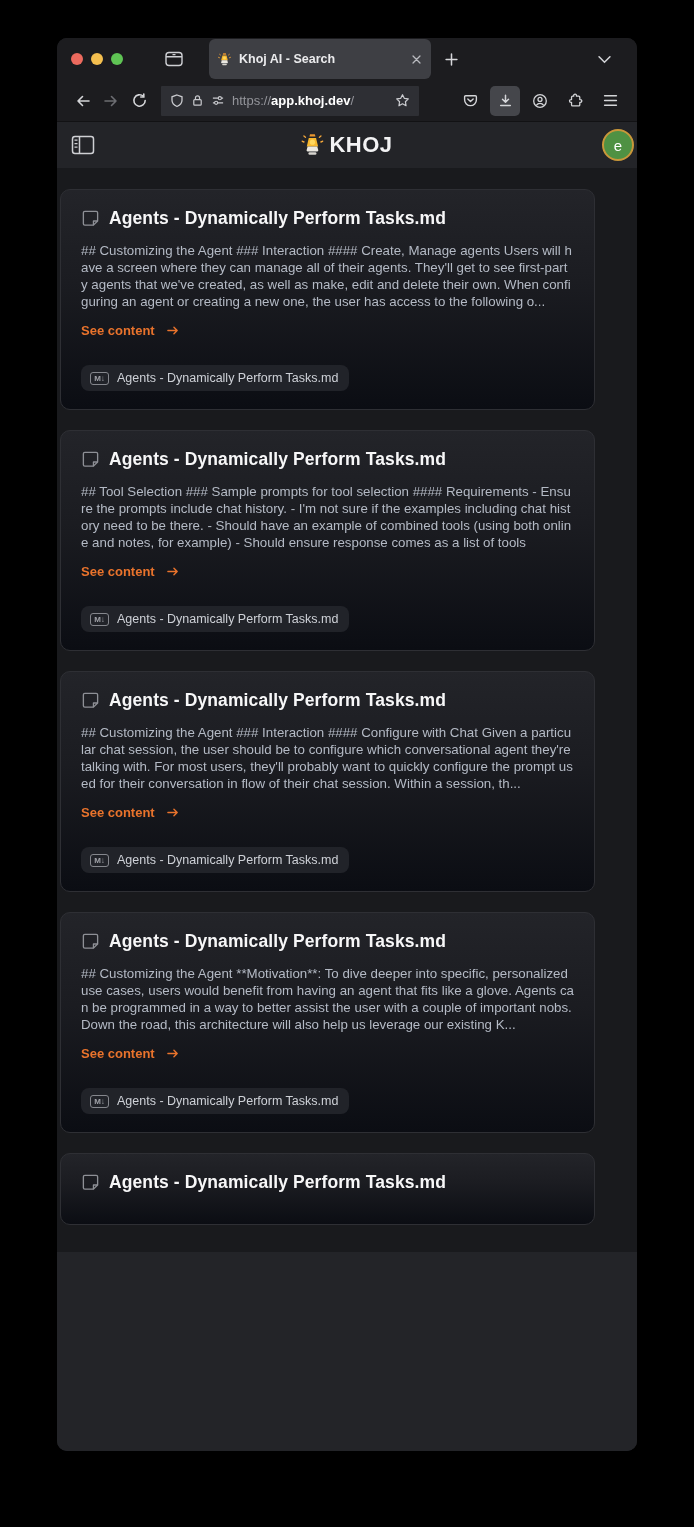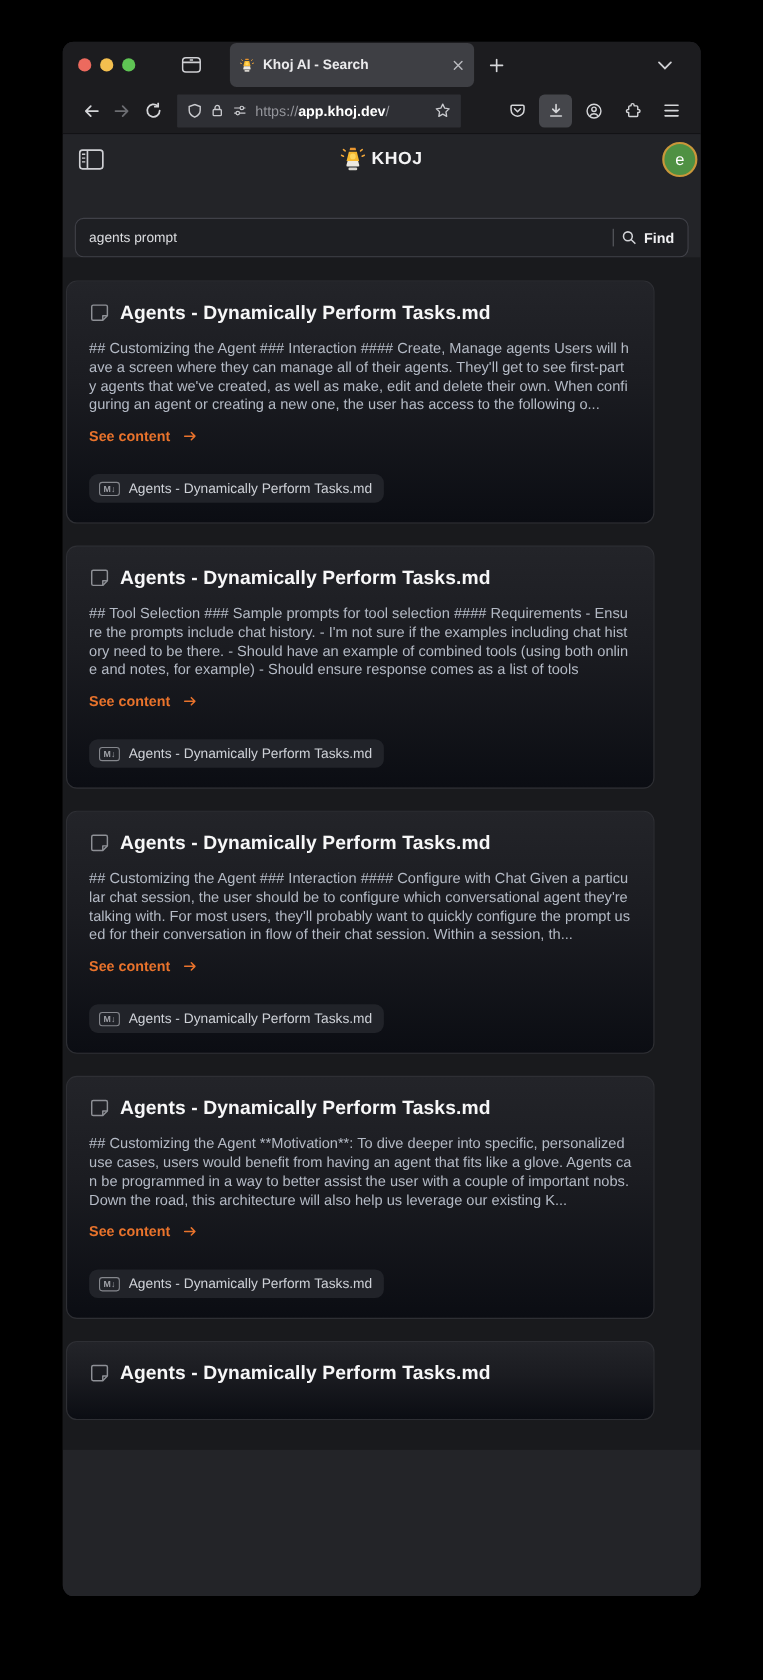--- a/index.html
+++ b/index.html
@@ -35,21 +35,21 @@
   .nav-right { margin-left:auto; display:flex; align-items:center; gap:5px; }
   .nav-right .nav-btn { width:30px; height:30px; }
   .nav-btn.highlight { background:#45464b; }
 
   
   .app { height:1329px; background:#232428; display:flex; flex-direction:column; }
   .app-header { position:relative; height:46px; display:flex; align-items:center; padding:0 3px 0 14px; }
   .panel-toggle { color:#cfd0d4; display:flex; }
   .logo { position:absolute; left:50%; top:50%; transform:translate(-50%,-50%);
           display:flex; align-items:center; gap:6px; }
-  .logo-text { font-size:16px; font-weight:800; letter-spacing:.5px; color:#f3f3f4; }
+  .logo-text { font-size:22px; font-weight:800; letter-spacing:.5px; color:#f3f3f4; }
   .avatar { margin-left:auto; width:32px; height:32px; border-radius:50%; background:#4f9143;
             border:2px solid #c9973a; color:#fff; font-size:15px; display:flex; align-items:center; justify-content:center; }
 
   .search-row { margin:30px 11px 0 11px; height:36px; border:1px solid #404148; border-radius:8px;
                 background:#1e1f23; display:flex; align-items:center; padding:0 12px; }
   .search-input { flex:1; background:transparent; border:none; outline:none; color:#dcdde0;
                   font-size:12.5px; font-family:"Liberation Sans",sans-serif; }
   .find-group { display:flex; align-items:center; gap:7px; }
   .find-divider { width:1px; height:16px; background:#5d5e64; }
   .find-label { font-size:13px; font-weight:600; color:#f0f0f2; }
@@ -229,33 +229,20 @@
               <circle cx="11" cy="10.2" r="2.6" fill="#ffd75e"></circle>
               <path d="M6.2 14.4h9.6l1 3.6a1.1 1.1 0 0 1-1.1 1.4H6.3a1.1 1.1 0 0 1-1.1-1.4z" fill="#ece9e2"></path>
               <rect x="7" y="20.2" width="8" height="2.6" rx="1.2" fill="#d8d5cf"></rect>
             </svg>
           </span>
           <span class="logo-text">KHOJ</span>
         </div>
         <div class="avatar">e</div>
       </div>
 
-      <div class="search-row">
-        <input class="search-input" type="text" value="agents prompt" style="">
-        <div class="find-group">
-          <span class="find-divider"></span>
-          <span class="sicon">
-            <svg width="14" height="14" viewBox="0 0 14 14" fill="none" stroke="currentColor" stroke-width="1.4" stroke-linecap="round">
-                <circle cx="5.8" cy="5.8" r="4"></circle>
-                <path d="M8.9 8.9l3.3 3.3"></path>
-              </svg>
-          </span>
-          <span class="find-label">Find</span>
-        </div>
-      </div>
 
       <div class="results-band">
         <div class="results">
 
           <div class="card">
             <div class="card-head">
               <span class="note-icon">
                 <svg width="19" height="19" viewBox="0 0 20 20" fill="none" stroke="currentColor" stroke-width="1.4" stroke-linejoin="round">
                     <path d="M4 2.5h12A1.5 1.5 0 0 1 17.5 4v8.6L13.1 17H4A1.5 1.5 0 0 1 2.5 15.5V4A1.5 1.5 0 0 1 4 2.5z"></path>
                     <path d="M17.2 12.6h-4.1V17"></path>

